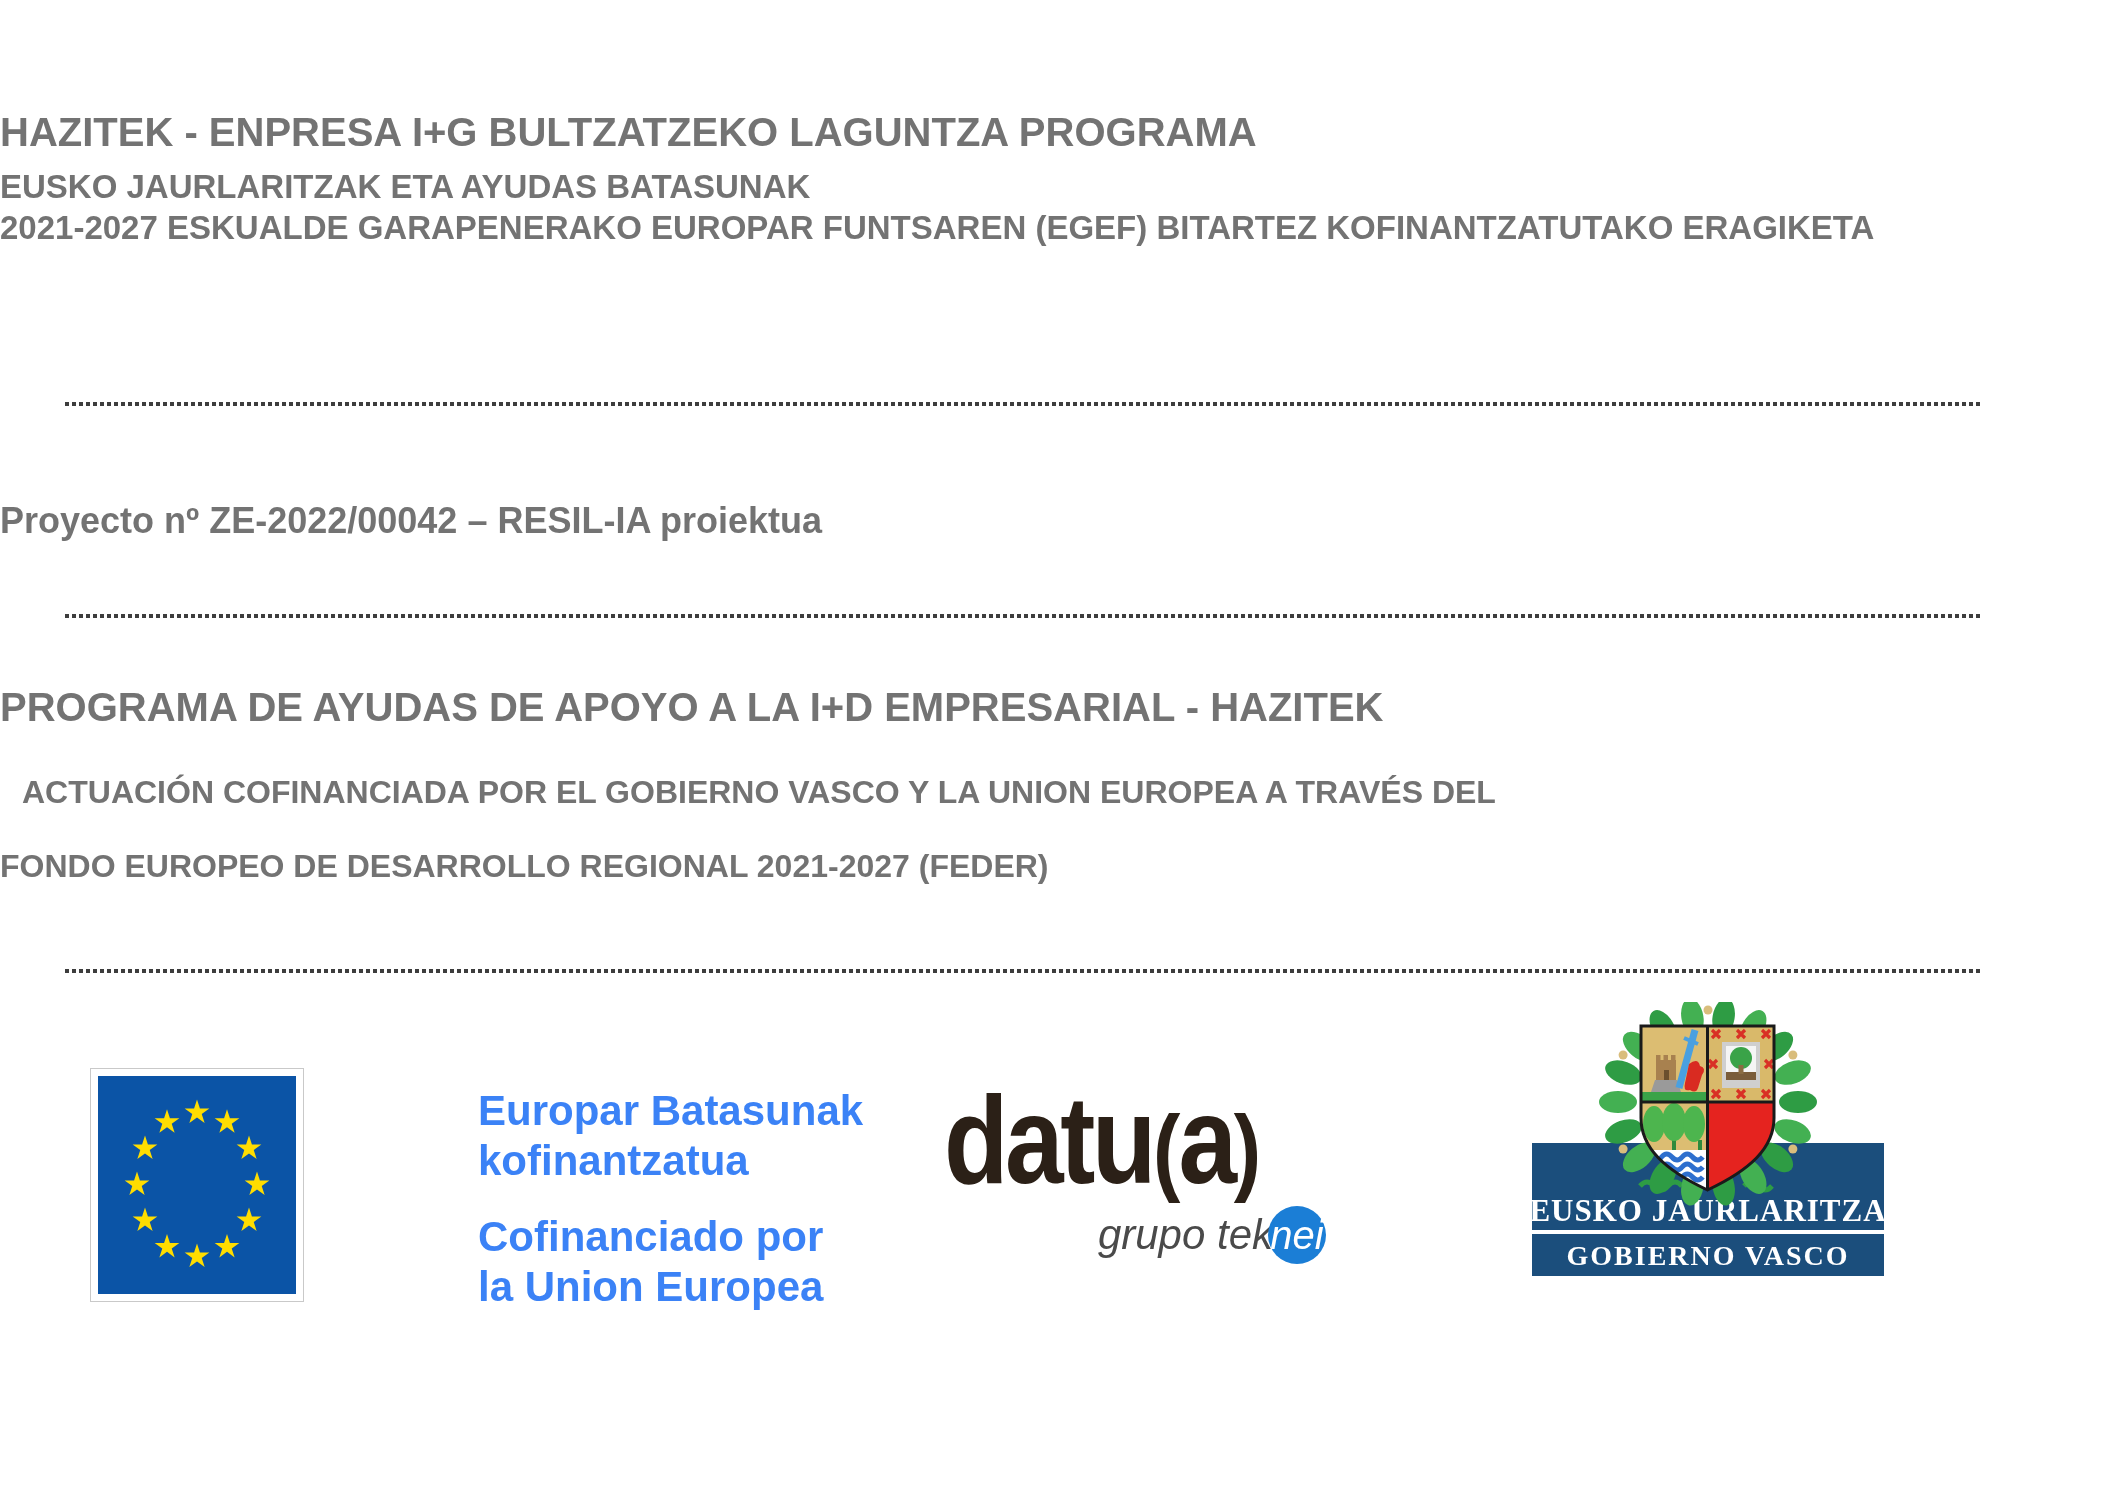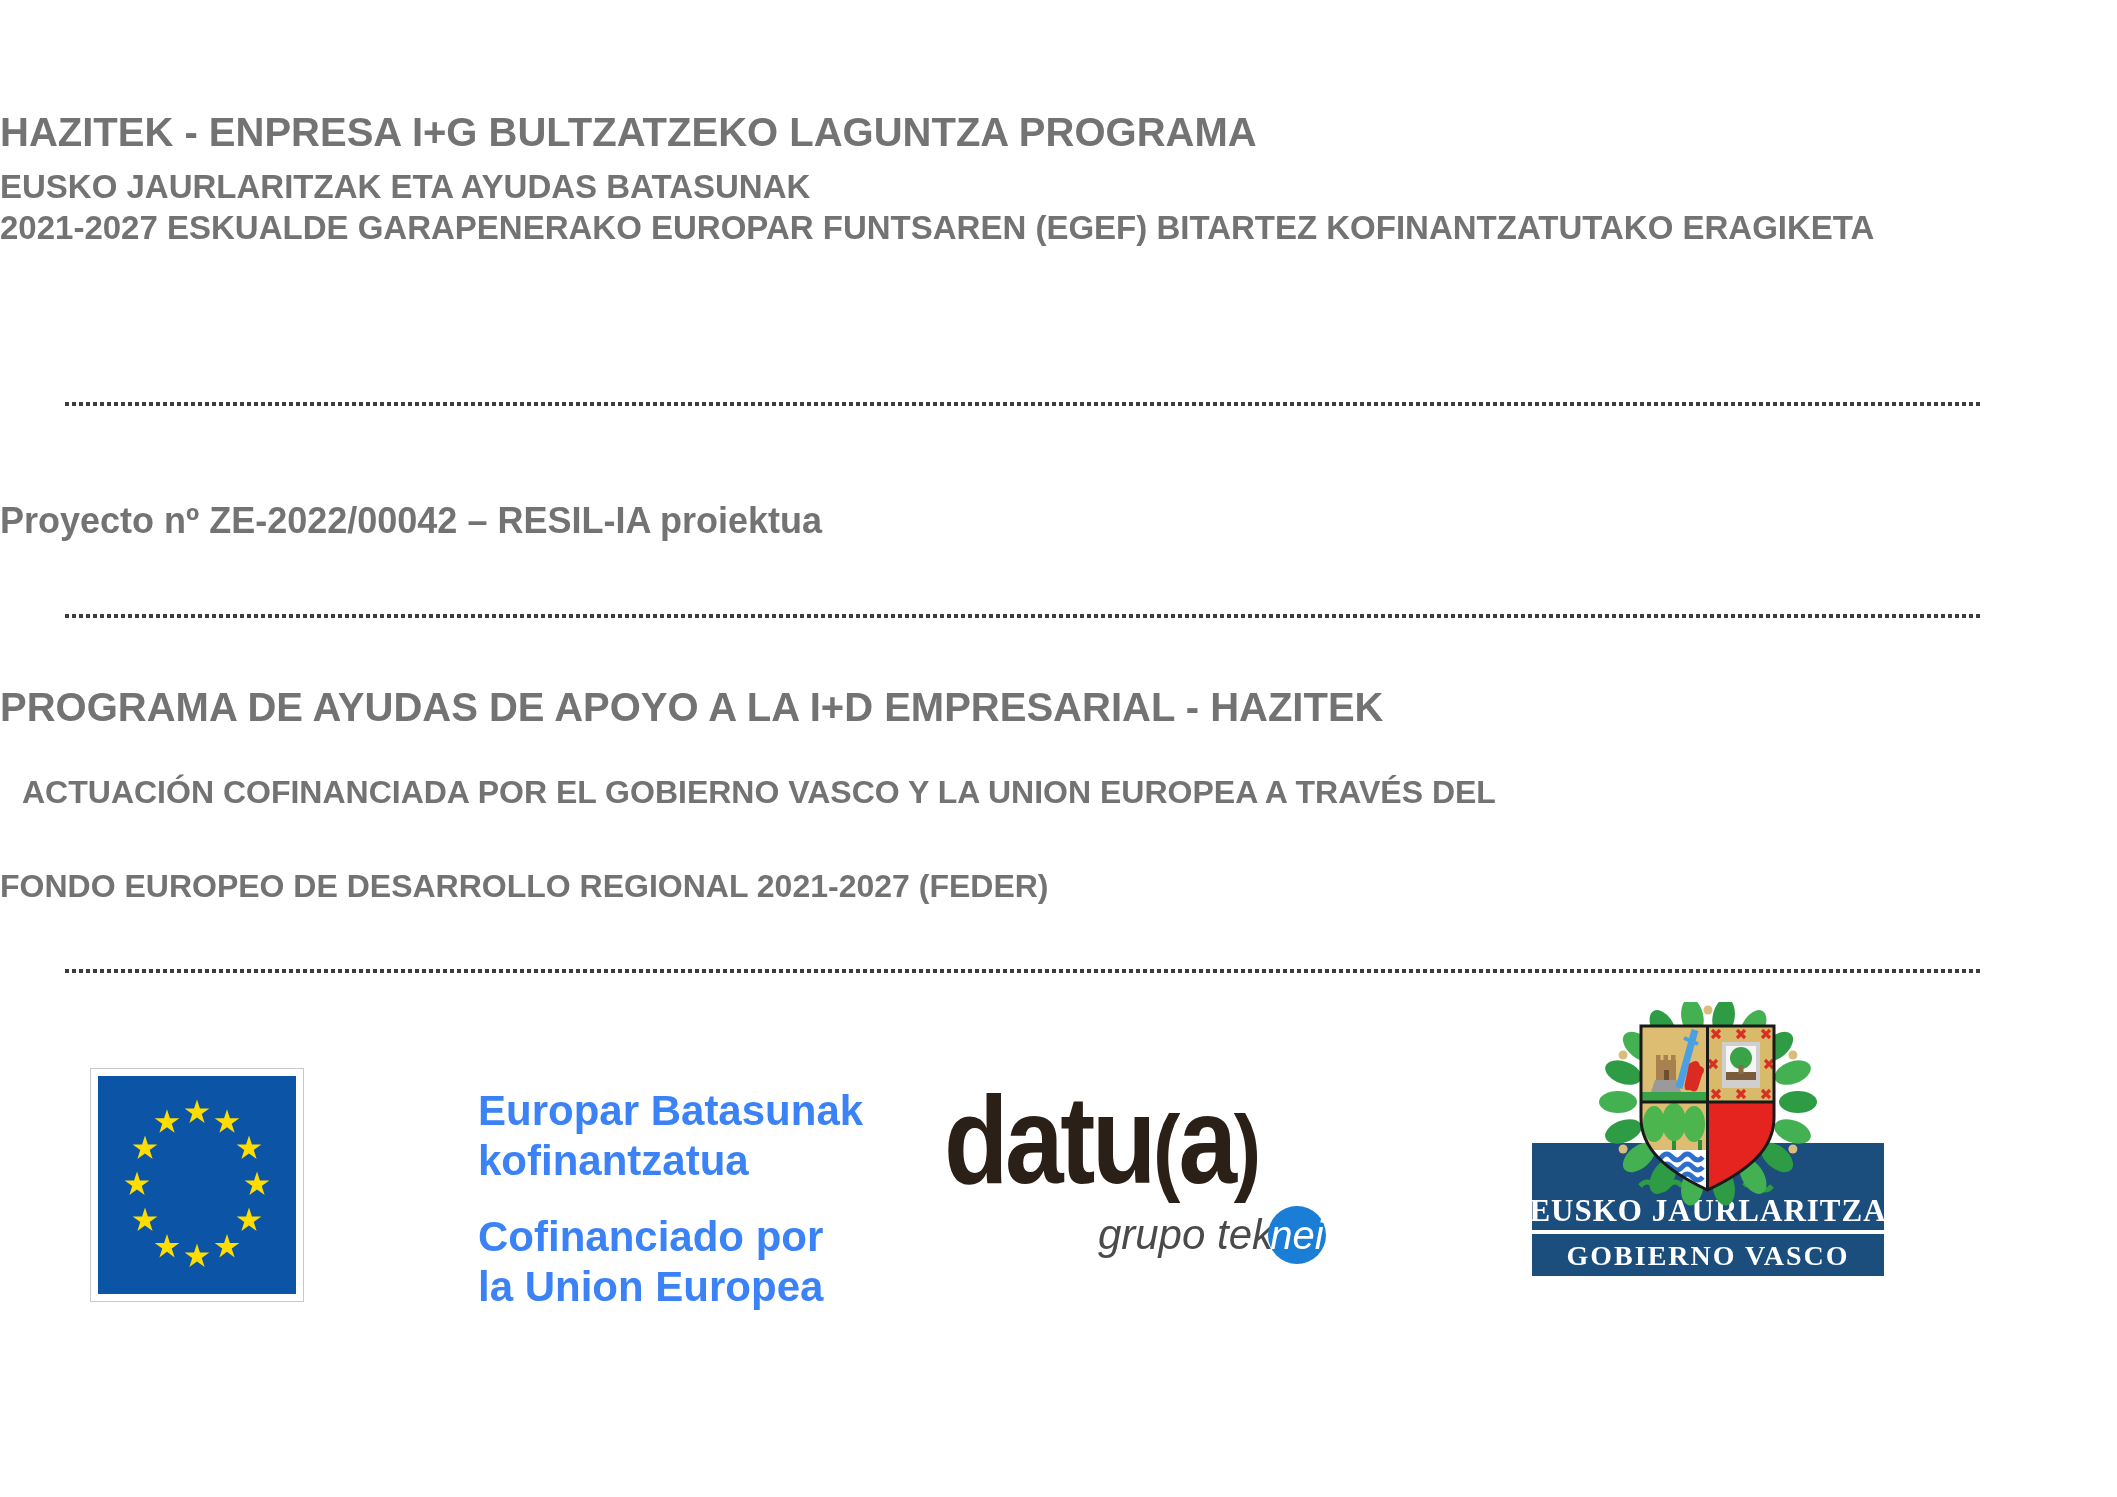--- a/index.html
+++ b/index.html
@@ -14,21 +14,21 @@
     position:absolute;left:0;width:100%;
     text-align:left;font-weight:bold;color:#737373;
     white-space:nowrap;
   }
   .t-main   {top:108px;font-size:40px;line-height:48px;}
   .t-sub1   {top:166px;font-size:33px;line-height:42px;}
   .t-sub2   {top:207px;font-size:33px;line-height:42px;}
   .t-proj   {top:499px;font-size:36px;line-height:44px;}
   .t-main2  {top:683px;font-size:40px;line-height:48px;}
   .t-sub3   {top:771px;font-size:32px;line-height:42px;padding-left:22px;}
-  .t-sub4   {top:845px;font-size:32px;line-height:42px;margin-top:20px;}
+  .t-sub4   {top:845px;font-size:32px;line-height:42px;}
   .divider{
     position:absolute;left:65px;width:1915px;height:4px;
     background-image:repeating-linear-gradient(to right,#3d3d3d 0px,#3d3d3d 4px,transparent 4px,transparent 7px);
   }
   .div1{top:402px;} .div2{top:614px;} .div3{top:969px;}
 
   
   .eu-flag{
     position:absolute;left:90px;top:1068px;
     width:214px;height:234px;

